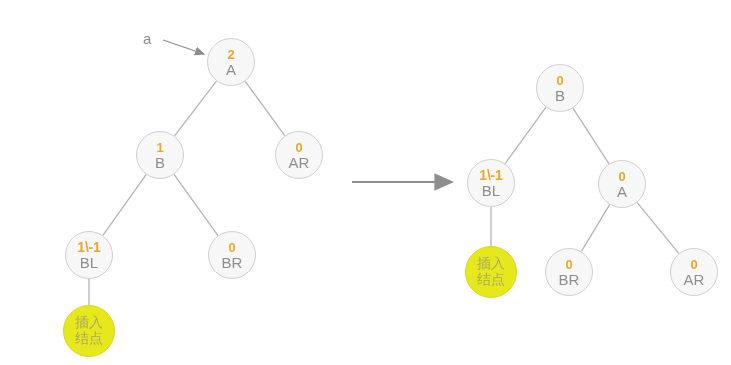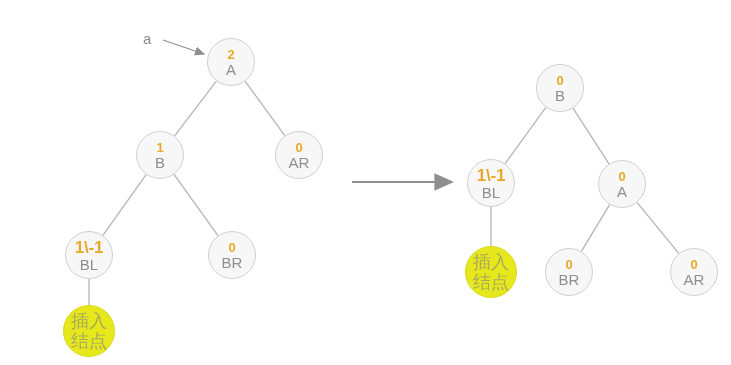--- a/index.html
+++ b/index.html
@@ -41,32 +41,32 @@
     border: 1px solid #d8da15;
   }
   .node-bf {
     color: #e8a92a;
     font-size: 13px;
     font-weight: 700;
     letter-spacing: -0.2px;
     white-space: nowrap;
   }
   .node-bf-sm {
-    font-size: 17px;
+    font-size: 14px;
   }
   .node-label {
     color: #8e8e8e;
     font-size: 15px;
     font-weight: 400;
     margin-top: 1px;
     white-space: nowrap;
   }
   .cn-line {
     color: #a9a95f;
-    font-size: 18px;
+    font-size: 14px;
     line-height: 1.12;
     text-align: center;
     white-space: nowrap;
   }
   .annot {
     position: absolute;
     color: #8a8a8a;
     font-size: 15px;
   }
   .topstrip {

